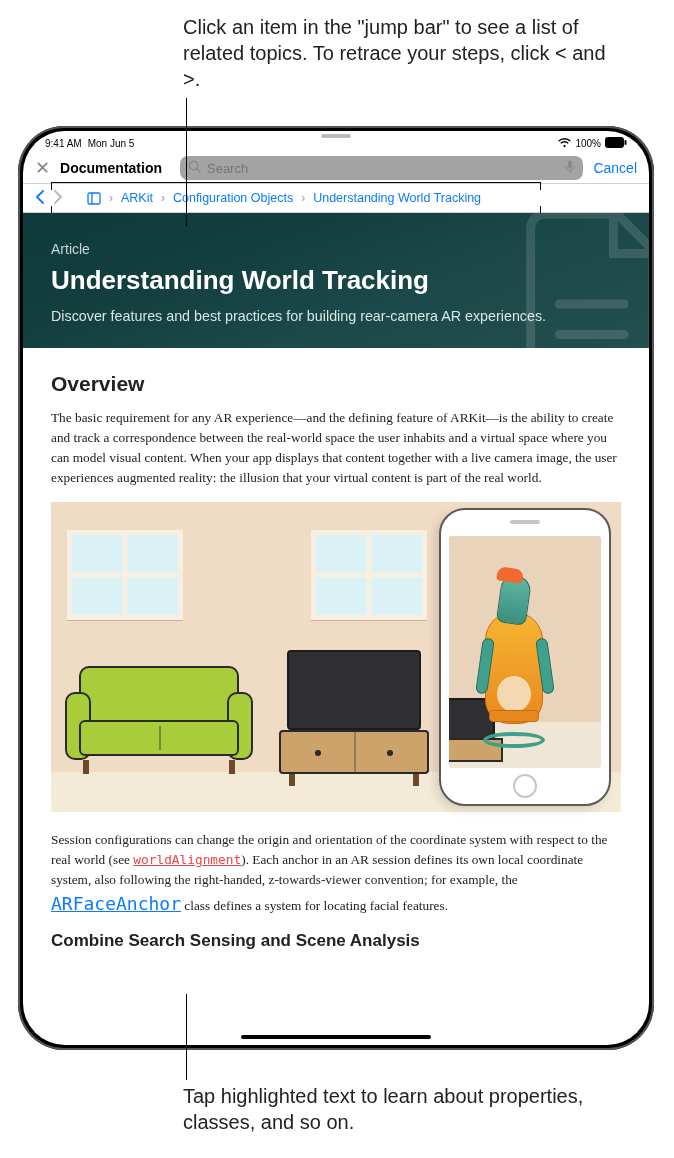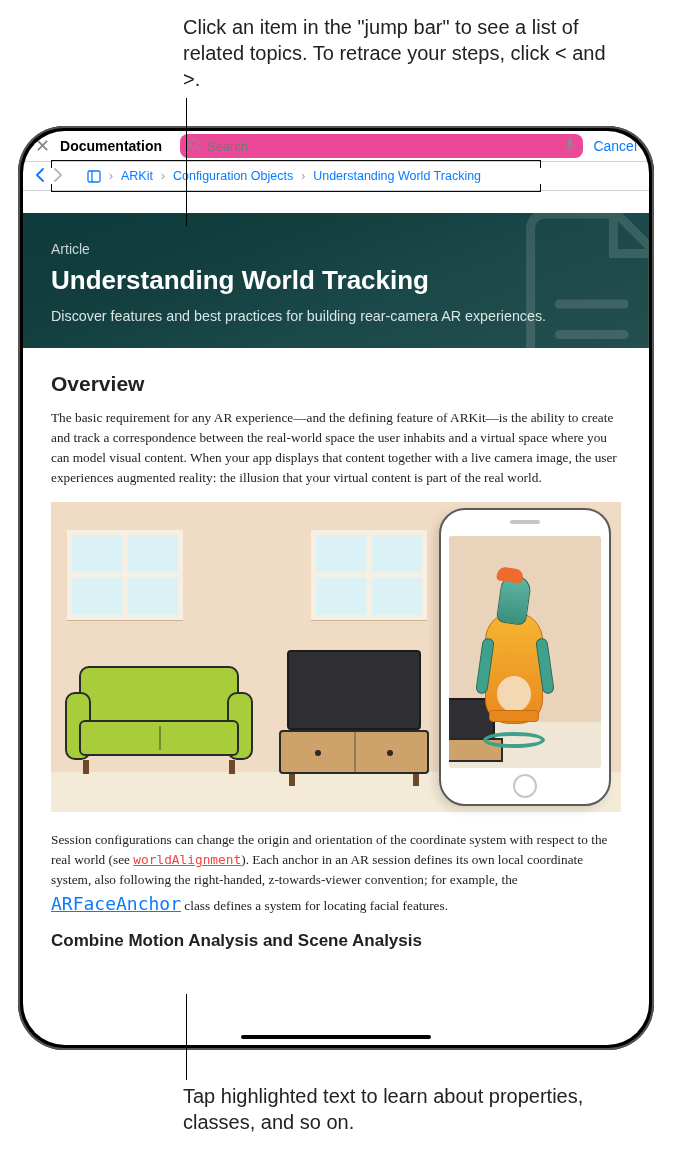--- a/index.html
+++ b/index.html
@@ -73,21 +73,21 @@
     padding: 0 12px;
     gap: 10px;
     font-size: 14px;
     color: #0a7aff;
   }
   .close-x { color:#888; font-size: 18px; font-weight:300; }
   .tb-title { flex: 0 0 auto; margin-left: auto; font-weight:600; color:#000; font-size:14px; }
   .search-wrap {
     flex: 1 1 auto;
     margin-left: 8px;
-    background: #ec4899;
+    background: #a3a3a3;
     border-radius: 8px;
     height: 24px;
     display: flex;
     align-items: center;
     padding: 0 8px;
     gap: 6px;
     color: #8a8a8e;
     font-size: 13px;
   }
   .search-wrap input {
@@ -229,20 +229,41 @@
 <body>
 
 <div class="callout callout-top">Click an item in the "jump bar" to see a list of related topics. To retrace your steps, click &lt; and &gt;.</div>
 <div class="leader leader-top"></div>
 <div class="callout callout-bottom">Tap highlighted text to learn about properties, classes, and so on.</div>
 <div class="leader leader-bottom"></div>
 
 <div class="device">
   <div class="device-inner">
 
+    <div class="status-bar">
+      <div class="status-left">
+        <span>9:41 AM</span>
+        <span>Mon Jun 5</span>
+      </div>
+      <div class="pill"></div>
+      <div class="status-right">
+        <span class="wifi-icon">
+          <svg width="13" height="10" viewBox="0 0 13 10">
+              <path d="M6.5 9.2a1.1 1.1 0 100-2.2 1.1 1.1 0 000 2.2zM3.3 5.7a4.6 4.6 0 016.4 0l1-1a6 6 0 00-8.4 0l1 1zM1.2 3.6a7.6 7.6 0 0110.6 0l1-1a9 9 0 00-12.6 0l1 1z" fill="#000"></path>
+            </svg>
+        </span>
+        <span>100%</span>
+        <span>
+          <svg width="22" height="11" viewBox="0 0 22 11">
+              <rect x="0.5" y="0.5" width="18" height="10" rx="2" stroke="#000" fill="#000"></rect>
+              <rect x="19.5" y="3" width="2" height="5" rx="1" fill="#000"></rect>
+            </svg>
+        </span>
+      </div>
+    </div>
 
     <div class="toolbar">
       <span class="close-x">✕</span>
       <span class="tb-title">Documentation</span>
       <div class="search-wrap">
         <span>
           <svg width="13" height="13" viewBox="0 0 13 13">
               <circle cx="5.5" cy="5.5" r="4.2" stroke="#8a8a8e" stroke-width="1.4" fill="none"></circle>
               <line x1="9" y1="9" x2="12" y2="12" stroke="#8a8a8e" stroke-width="1.4" stroke-linecap="round"></line>
             </svg>
@@ -342,21 +363,21 @@
             </div>
             <div class="phone-home"></div>
           </div>
         </div>
 
 
         <p>
           <span>Session configurations can change the origin and orientation of the coordinate system with respect to the real world (see </span><a href="#" class="codeword">worldAlignment</a><span>). Each anchor in an AR session defines its own local coordinate system, also following the right-handed, z-towards-viewer convention; for example, the </span><a href="#" class="classname">ARFaceAnchor</a><span> class defines a system for locating facial features.</span>
         </p>
 
-        <h3>Combine Motion Analysis and Scene Analysis</h3>
+        <h3>Combine Search Sensing and Scene Analysis</h3>
       </div>
 
     </div>
 
     <div class="home-indicator"></div>
 
   </div>
 </div>
 
 </body></html>

